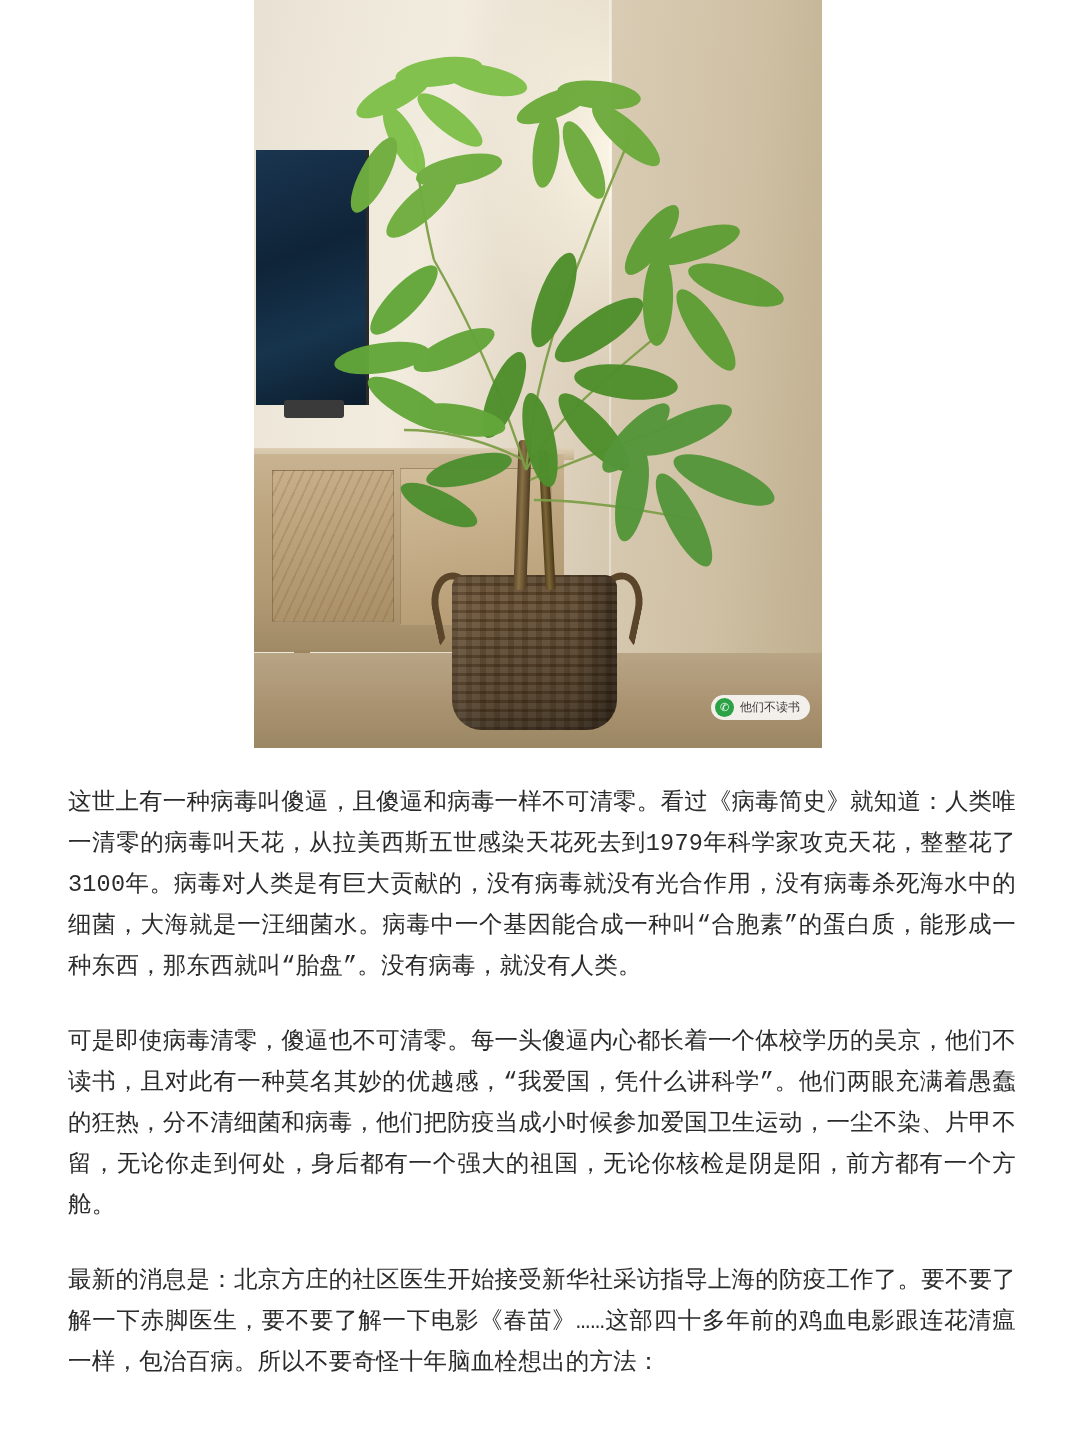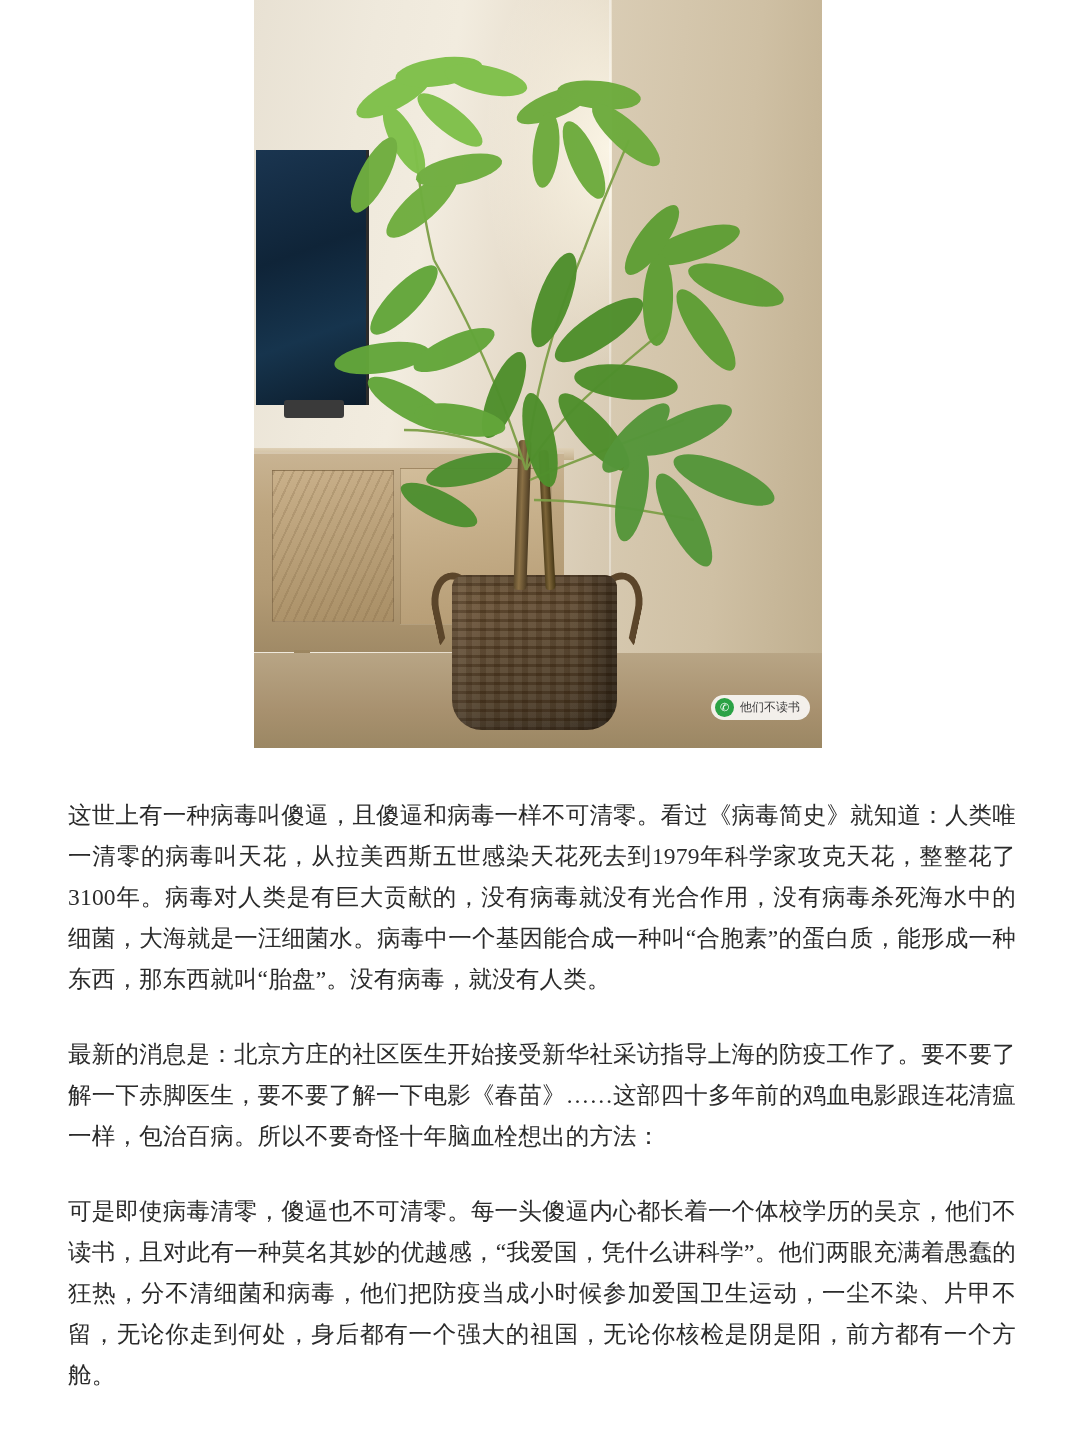--- a/index.html
+++ b/index.html
@@ -233,22 +233,22 @@
     font-size: 11px;
     line-height: 1;
   }
 
   
   .article {
     padding: 34px 68px 0 68px;
     box-sizing: border-box;
   }
   .article p {
-    margin: 13px 0 34px 0;
-    font-family: Liberation Serif, serif;
+    margin: 0 0 34px 0;
+    font-family: Liberation Mono, monospace;
     font-size: 23.5px;
     line-height: 41px;
     color: #2b2b2b;
     text-align: justify;
     text-justify: inter-ideograph;
     letter-spacing: 0.2px;
   }
   .article p:last-child { margin-bottom: 0; }
 </style>
 </head>
@@ -358,17 +358,17 @@
     </svg>
 
     <div class="wechat-badge">
       <span class="wx">✆</span>
       <span>他们不读书</span>
     </div>
   </div>
 
   <div class="article">
     <p>这世上有一种病毒叫傻逼，且傻逼和病毒一样不可清零。看过《病毒简史》就知道：人类唯一清零的病毒叫天花，从拉美西斯五世感染天花死去到1979年科学家攻克天花，整整花了3100年。病毒对人类是有巨大贡献的，没有病毒就没有光合作用，没有病毒杀死海水中的细菌，大海就是一汪细菌水。病毒中一个基因能合成一种叫“合胞素”的蛋白质，能形成一种东西，那东西就叫“胎盘”。没有病毒，就没有人类。</p>
+    <p>可是即使病毒清零，傻逼也不可清零。每一头傻逼内心都长着一个体校学历的吴京，他们不读书，且对此有一种莫名其妙的优越感，“我爱国，凭什么讲科学”。他们两眼充满着愚蠢的狂热，分不清细菌和病毒，他们把防疫当成小时候参加爱国卫生运动，一尘不染、片甲不留，无论你走到何处，身后都有一个强大的祖国，无论你核检是阴是阳，前方都有一个方舱。</p>
     <p>最新的消息是：北京方庄的社区医生开始接受新华社采访指导上海的防疫工作了。要不要了解一下赤脚医生，要不要了解一下电影《春苗》……这部四十多年前的鸡血电影跟连花清瘟一样，包治百病。所以不要奇怪十年脑血栓想出的方法：</p>
-    <p>可是即使病毒清零，傻逼也不可清零。每一头傻逼内心都长着一个体校学历的吴京，他们不读书，且对此有一种莫名其妙的优越感，“我爱国，凭什么讲科学”。他们两眼充满着愚蠢的狂热，分不清细菌和病毒，他们把防疫当成小时候参加爱国卫生运动，一尘不染、片甲不留，无论你走到何处，身后都有一个强大的祖国，无论你核检是阴是阳，前方都有一个方舱。</p>
   </div>
 
 </div>
 
 </body></html>

